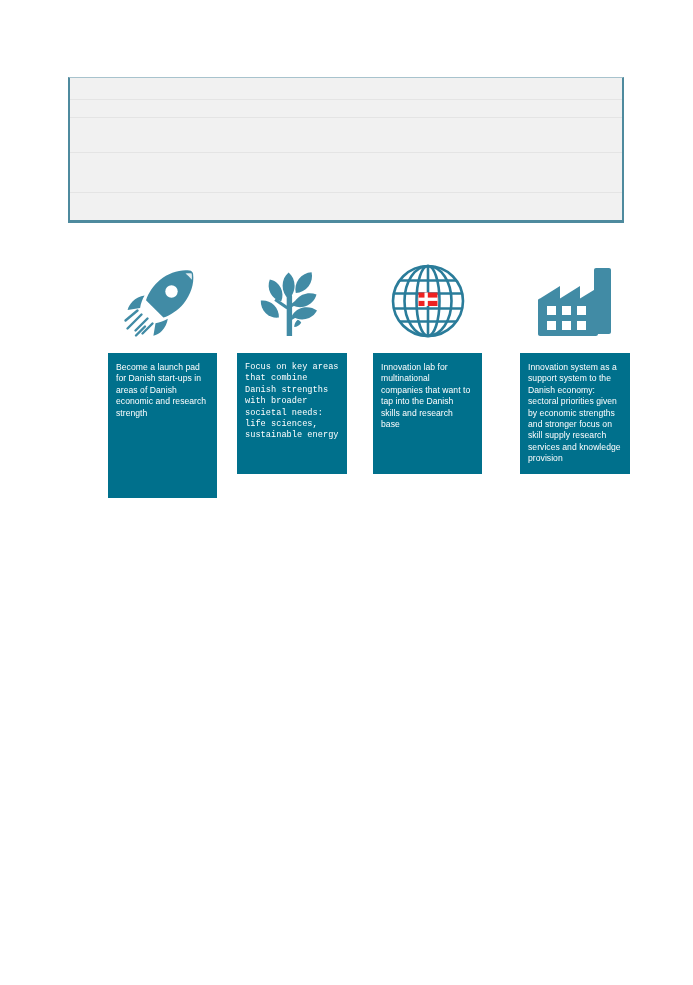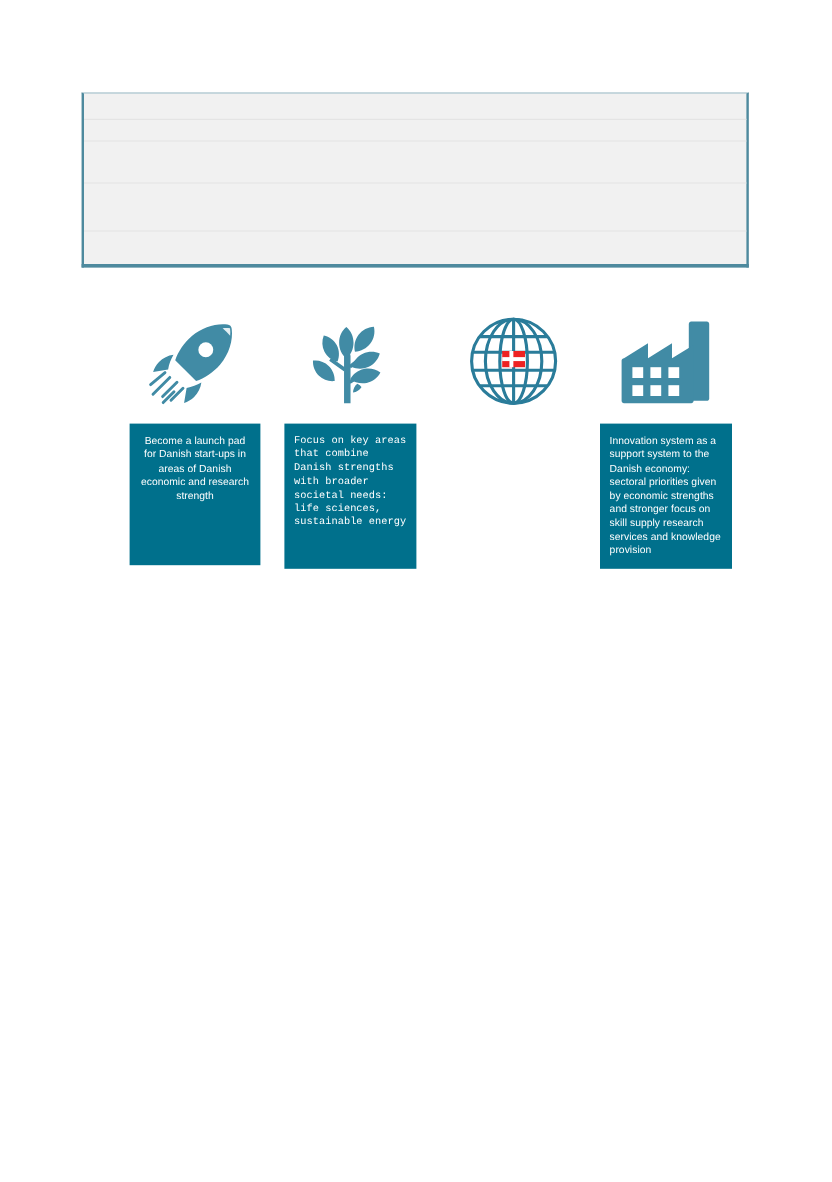--- a/index.html
+++ b/index.html
@@ -65,23 +65,23 @@
     padding: 9px 8px 8px 8px;
     box-sizing: border-box;
     letter-spacing: 0.04px;
   }
   .card p { margin: 0; }
 
   
   #col-0 { left: 108px; width: 109px; }
   #col-1 { left: 237px; width: 110px; }
   #col-2 { left: 373px; width: 109px; }
-  #col-3 { left: 500px; width: 110px; }
-
-  #col-0 .card { height: 118px; text-align: center; }
+  #col-3 { left: 520px; width: 110px; }
+
+  #col-0 .card { height: 145px; }
   #col-1 .card { height: 121px; font-family: Liberation Mono, monospace; }
   #col-2 .card { height: 121px; }
   #col-3 .card { height: 121px; }
 </style>
 </head>
 <body>
 
 <div id="top-panel">
   <div class="panel-row" style="height:22px"></div>
   <div class="panel-row" style="height:18px"></div>
@@ -169,20 +169,23 @@
           <line x1="10.5" y1="59.5" x2="67.5" y2="59.5"></line>
         </g>
 
         <g>
           <rect x="29.5" y="30.5" width="19" height="13.5" fill="#ee2222"></rect>
           <rect x="35.5" y="30.5" width="3.3" height="13.5" fill="#ffffff"></rect>
           <rect x="29.5" y="35.6" width="19" height="3.3" fill="#ffffff"></rect>
         </g>
       </svg>
     </div>
+    <div class="card">
+      <p>Innovation lab for multinational companies that want to tap into the Danish skills and research base</p>
+    </div>
   </div>
 
   <div class="column" id="col-3">
     <div class="icon-wrap">
       <svg width="82" height="74" viewBox="0 0 82 74" aria-hidden="true">
         <g fill="#418ba5">
 
           <path d="M62 2h13c1.1 0 2 .9 2 2v62c0 1.1-.9 2-2 2H62c-1.1 0-2-.9-2-2V4c0-1.1.9-2 2-2z"></path>
 
           <path d="M6 32.5l20-12.5v12.5l20-12.5v12.5l18-11v46.5c0 1.1-.9 2-2 2H6c-1.1 0-2-.9-2-2V34.5c0-1.1.9-2 2-2z"></path>

